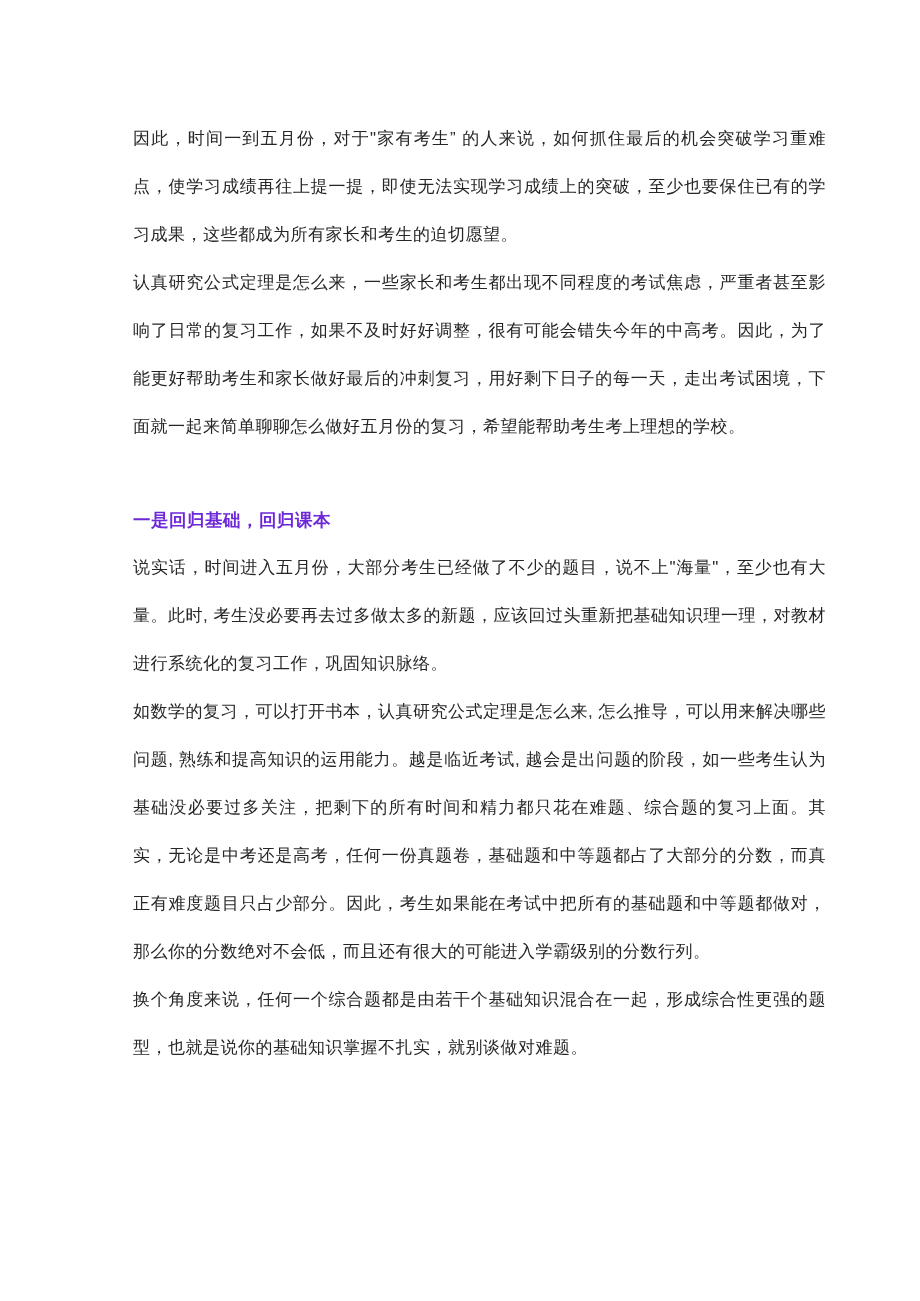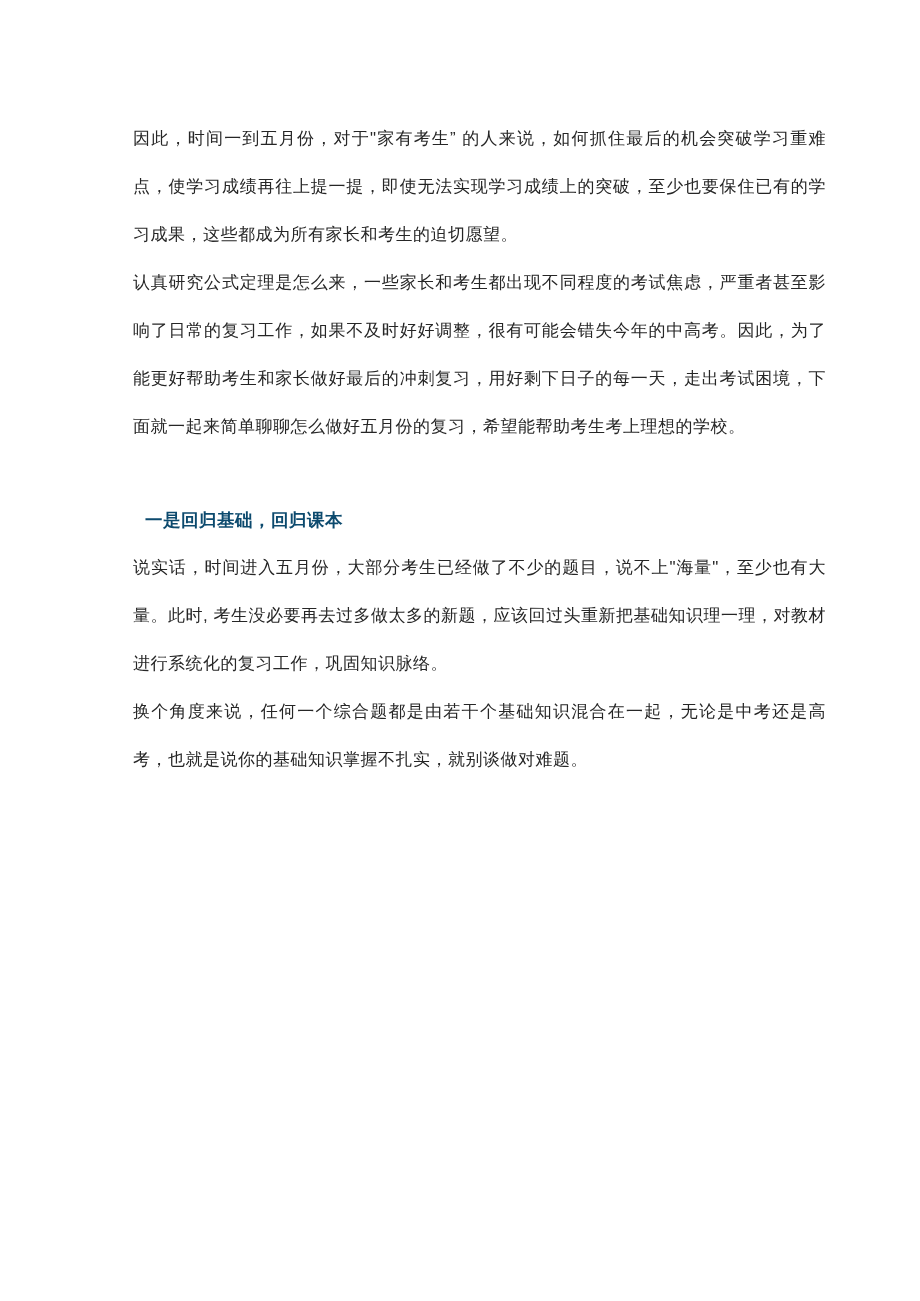--- a/index.html
+++ b/index.html
@@ -26,32 +26,33 @@
     line-height: 48px;
     color: #262626;
     text-align: justify;
     text-justify: inter-ideograph;
     letter-spacing: 0.5px;
   }
   .body-paragraph {
     margin: 0;
   }
   .section-heading {
-    margin: 45px 0 0 12px;
+    margin: 45px 0 0 0;
     font-size: 17.5px;
     font-weight: bold;
     line-height: 48px;
-    color: #0c4a6e;
+    color: #6d28d9;
     text-align: left;
   }
 </style>
 </head>
 <body>
 
 <div class="page">
   <div class="content" id="content">
       <p class="body-paragraph">因此，时间一到五月份，对于"家有考生” 的人来说，如何抓住最后的机会突破学习重难点，使学习成绩再往上提一提，即使无法实现学习成绩上的突破，至少也要保住已有的学习成果，这些都成为所有家长和考生的迫切愿望。</p>
       <p class="body-paragraph">认真研究公式定理是怎么来，一些家长和考生都出现不同程度的考试焦虑，严重者甚至影响了日常的复习工作，如果不及时好好调整，很有可能会错失今年的中高考。因此，为了能更好帮助考生和家长做好最后的冲刺复习，用好剩下日子的每一天，走出考试困境，下面就一起来简单聊聊怎么做好五月份的复习，希望能帮助考生考上理想的学校。</p>
       <h2 class="section-heading">一是回归基础，回归课本</h2>
       <p class="body-paragraph">说实话，时间进入五月份，大部分考生已经做了不少的题目，说不上"海量"，至少也有大量。此时, 考生没必要再去过多做太多的新题，应该回过头重新把基础知识理一理，对教材进行系统化的复习工作，巩固知识脉络。</p>
-      <p class="body-paragraph">换个角度来说，任何一个综合题都是由若干个基础知识混合在一起，无论是中考还是高考，也就是说你的基础知识掌握不扎实，就别谈做对难题。</p>
+      <p class="body-paragraph">如数学的复习，可以打开书本，认真研究公式定理是怎么来, 怎么推导，可以用来解决哪些问题, 熟练和提高知识的运用能力。越是临近考试, 越会是出问题的阶段，如一些考生认为基础没必要过多关注，把剩下的所有时间和精力都只花在难题、综合题的复习上面。其实，无论是中考还是高考，任何一份真题卷，基础题和中等题都占了大部分的分数，而真正有难度题目只占少部分。因此，考生如果能在考试中把所有的基础题和中等题都做对，那么你的分数绝对不会低，而且还有很大的可能进入学霸级别的分数行列。</p>
+      <p class="body-paragraph">换个角度来说，任何一个综合题都是由若干个基础知识混合在一起，形成综合性更强的题型，也就是说你的基础知识掌握不扎实，就别谈做对难题。</p>
     </div>
 </div>
 
 </body></html>

